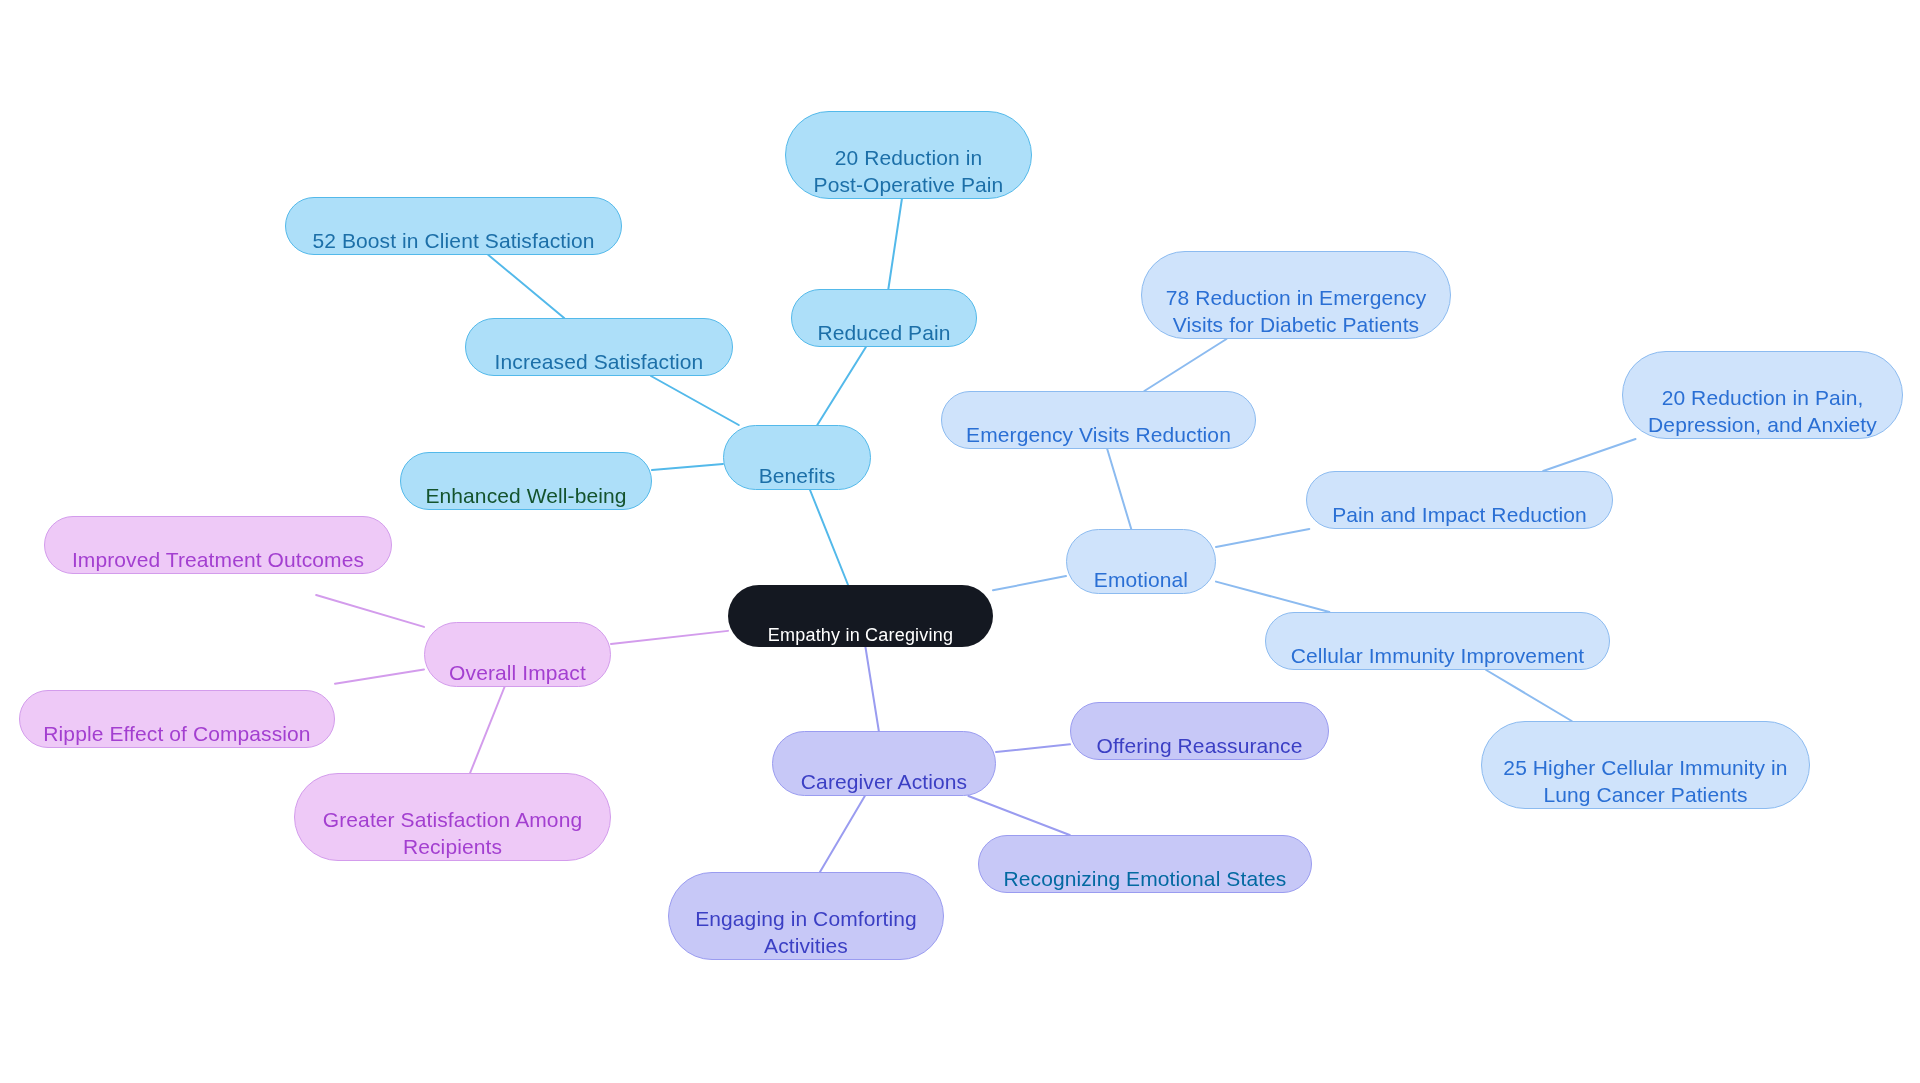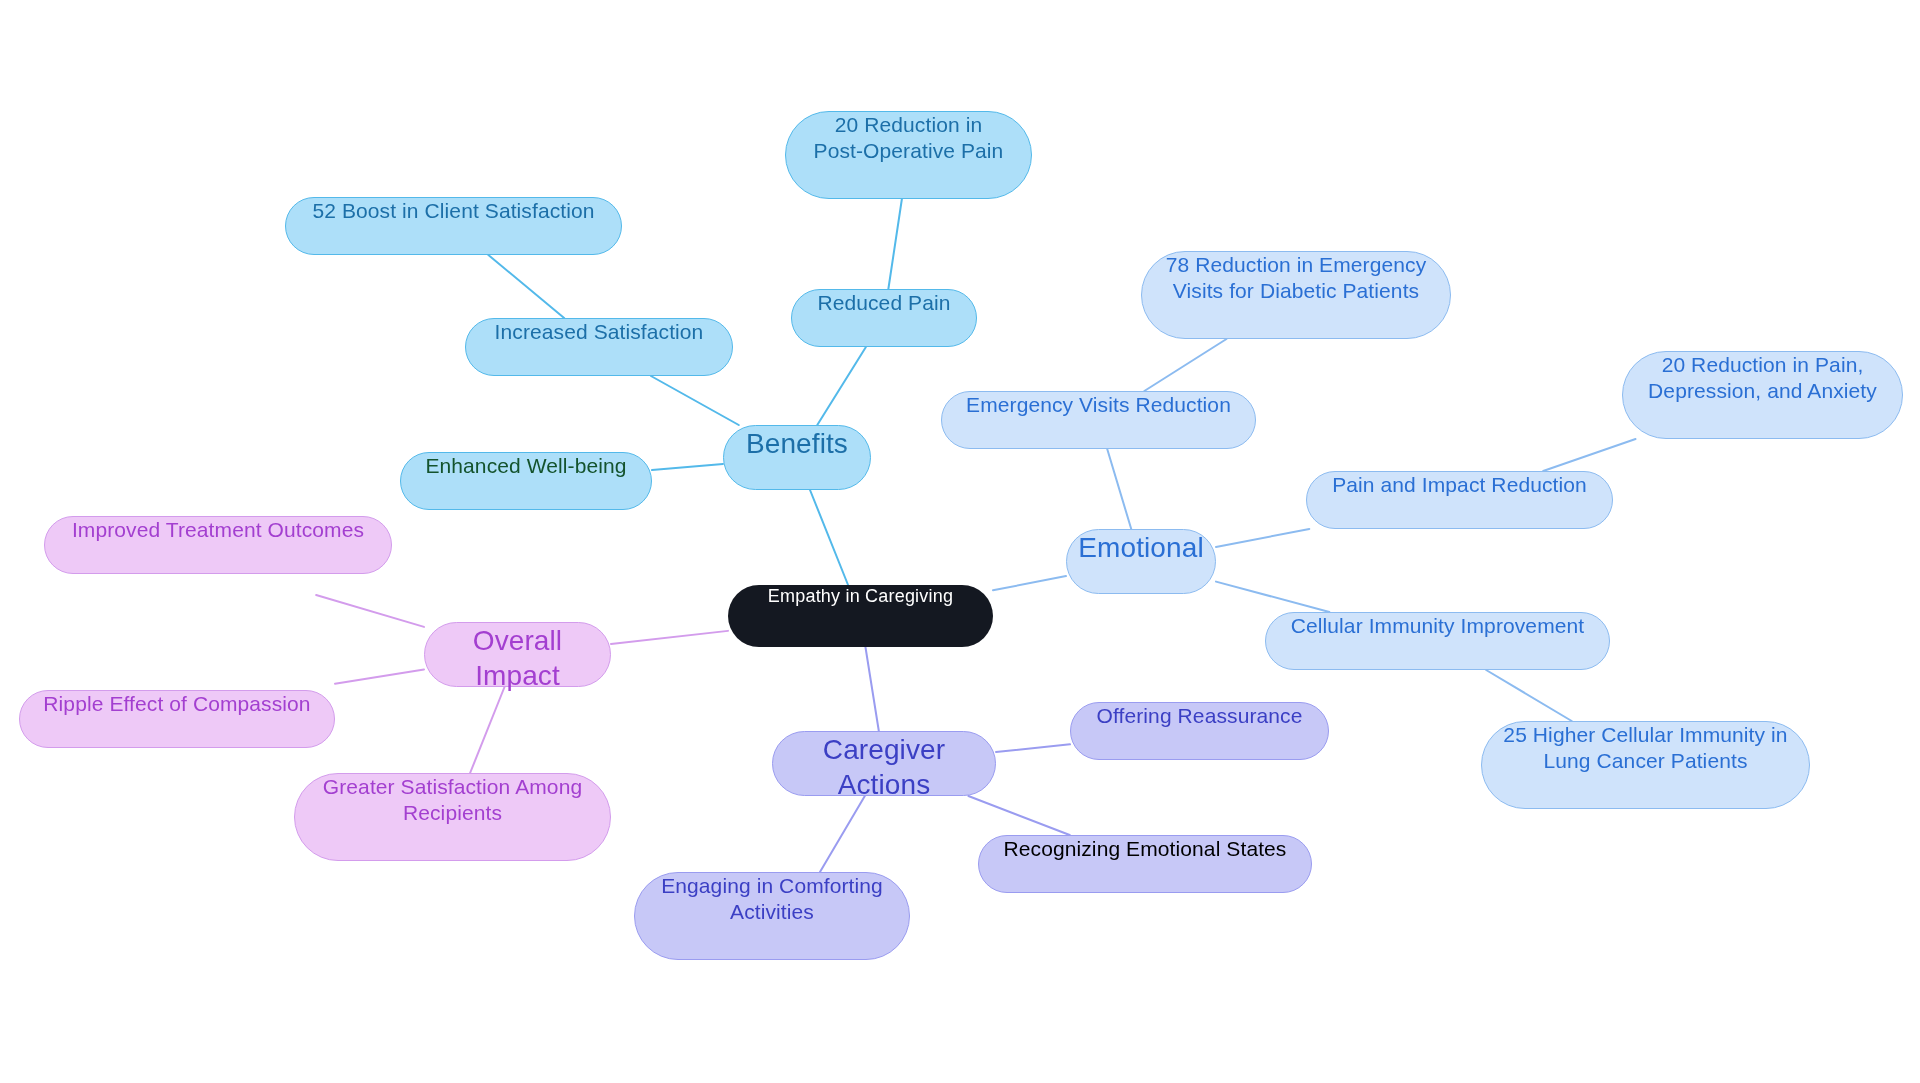--- a/index.html
+++ b/index.html
@@ -22,39 +22,39 @@
     left: 0;
     top: 0;
     width: 1920px;
     height: 1083px;
     pointer-events: none;
   }
   .node {
     position: absolute;
     box-sizing: border-box;
     display: flex;
-    align-items: flex-start;
+    align-items: flex-end;
     justify-content: center;
     text-align: center;
     border-radius: 999px;
     border-style: solid;
     border-width: 1.4px;
     padding: 0 18px;
     line-height: 1.26;
     white-space: pre-line;
     letter-spacing: 0.1px;
   }
   .node.root {
     border-radius: 34px;
     border-width: 0;
     font-size: 18px;
     letter-spacing: 0.2px;
   }
   .node.branch {
-    font-size: 28px;
+    font-size: 21px;
   }
   .node.leaf {
     font-size: 21px;
   }
 </style>
 </head>
 <body>
 
 <div id="canvas">
   <svg id="edges" viewBox="0 0 1920 1083">
@@ -94,22 +94,22 @@
       <div class="node leaf" style="left: 1141px; top: 251px; width: 310px; height: 88px; background: rgb(207, 227, 251); border-color: rgb(140, 187, 240); color: rgb(42, 111, 212);"><span>78 Reduction in Emergency
 Visits for Diabetic Patients</span></div>
       <div class="node leaf" style="left: 1306px; top: 471px; width: 307px; height: 58px; background: rgb(207, 227, 251); border-color: rgb(140, 187, 240); color: rgb(42, 111, 212);"><span>Pain and Impact Reduction</span></div>
       <div class="node leaf" style="left: 1622px; top: 351px; width: 281px; height: 88px; background: rgb(207, 227, 251); border-color: rgb(140, 187, 240); color: rgb(42, 111, 212);"><span>20 Reduction in Pain,
 Depression, and Anxiety</span></div>
       <div class="node leaf" style="left: 1265px; top: 612px; width: 345px; height: 58px; background: rgb(207, 227, 251); border-color: rgb(140, 187, 240); color: rgb(42, 111, 212);"><span>Cellular Immunity Improvement</span></div>
       <div class="node leaf" style="left: 1481px; top: 721px; width: 329px; height: 88px; background: rgb(207, 227, 251); border-color: rgb(140, 187, 240); color: rgb(42, 111, 212);"><span>25 Higher Cellular Immunity in
 Lung Cancer Patients</span></div>
       <div class="node branch" style="left: 772px; top: 731px; width: 224px; height: 65px; background: rgb(199, 200, 247); border-color: rgb(154, 156, 240); color: rgb(59, 63, 196);"><span>Caregiver Actions</span></div>
       <div class="node leaf" style="left: 1070px; top: 702px; width: 259px; height: 58px; background: rgb(199, 200, 247); border-color: rgb(154, 156, 240); color: rgb(59, 63, 196);"><span>Offering Reassurance</span></div>
-      <div class="node leaf" style="left: 978px; top: 835px; width: 334px; height: 58px; background: rgb(199, 200, 247); border-color: rgb(154, 156, 240); color: #000000;"><span>Recognizing Emotional States</span></div>
-      <div class="node leaf" style="left: 634px; top: 872px; width: 276px; height: 88px; background: rgb(199, 200, 247); border-color: rgb(154, 156, 240); color: rgb(59, 63, 196);"><span>Engaging in Comforting
+      <div class="node leaf" style="left: 978px; top: 835px; width: 334px; height: 58px; background: rgb(199, 200, 247); border-color: rgb(154, 156, 240); color: #0369a1;"><span>Recognizing Emotional States</span></div>
+      <div class="node leaf" style="left: 668px; top: 872px; width: 276px; height: 88px; background: rgb(199, 200, 247); border-color: rgb(154, 156, 240); color: rgb(59, 63, 196);"><span>Engaging in Comforting
 Activities</span></div>
       <div class="node branch" style="left: 424px; top: 622px; width: 187px; height: 65px; background: rgb(238, 201, 247); border-color: rgb(211, 156, 236); color: rgb(163, 63, 208);"><span>Overall Impact</span></div>
       <div class="node leaf" style="left: 44px; top: 516px; width: 348px; height: 58px; background: rgb(238, 201, 247); border-color: rgb(211, 156, 236); color: rgb(163, 63, 208);"><span>Improved Treatment Outcomes</span></div>
       <div class="node leaf" style="left: 19px; top: 680px; width: 316px; height: 58px; background: rgb(238, 201, 247); border-color: rgb(211, 156, 236); color: rgb(163, 63, 208); margin-top: 10px;"><span>Ripple Effect of Compassion</span></div>
       <div class="node leaf" style="left: 294px; top: 773px; width: 317px; height: 88px; background: rgb(238, 201, 247); border-color: rgb(211, 156, 236); color: rgb(163, 63, 208);"><span>Greater Satisfaction Among
 Recipients</span></div>
     </div>
 </div>
 
 </body></html>

